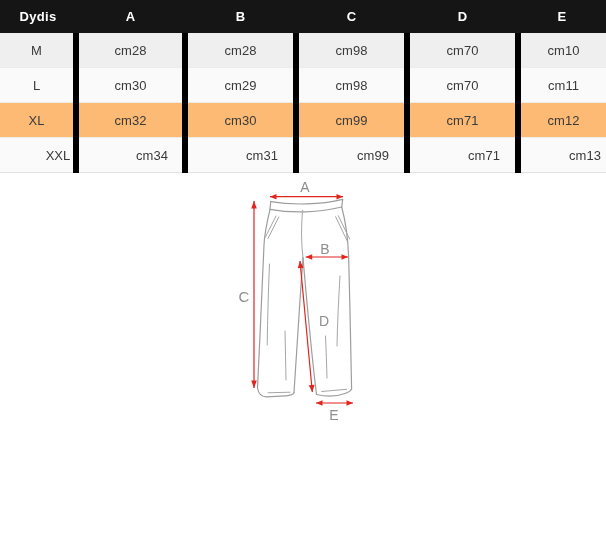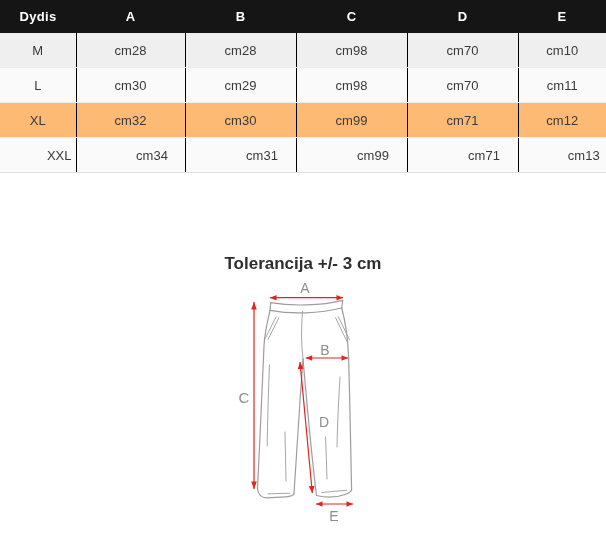--- a/index.html
+++ b/index.html
@@ -33,21 +33,21 @@
     text-align: center;
     padding: 0;
   }
   table.size-table td {
     height: 34px;
     text-align: center;
     vertical-align: middle;
     font-size: 13px;
     color: #3a3a3a;
     padding: 0;
-    border-left: 1px solid #000000;
+    border-left: 6px solid #000000;
     border-bottom: 1px solid #ececec;
   }
   table.size-table td:first-child { border-left: none; }
   tr.row-m  td { background: #efefef; }
   tr.row-l  td { background: #fafafa; }
   tr.row-xl td { background: #fdba74; }
   tr.row-xxl td { background: #fafafa; border-bottom: 1px solid #e2e2e2; padding-left: 43px; }
 
   
   .diagram-title {
@@ -128,21 +128,20 @@
         <td>XXL</td>
         <td>cm34</td>
         <td>cm31</td>
         <td>cm99</td>
         <td>cm71</td>
         <td>cm13</td>
       </tr>
     </tbody>
   </table>
 
-  <div class="diagram-title">Tolerancija +/- 3 cm</div>
 
   <svg class="pants-svg" width="140" height="252" viewBox="0 0 140 252" xmlns="http://www.w3.org/2000/svg">
 
     <g>
 
       <path class="garment" d="M 40.7,22.7 C 62,26.3 91,25.8 112.7,20.3"></path>
       <path class="garment" d="M 40,30.3 C 62,34.5 90,33.5 111.7,28"></path>
       <path class="garment" d="M 40.7,22.7 L 40,30.3"></path>
       <path class="garment" d="M 112.7,20.3 L 111.7,28"></path>
 

